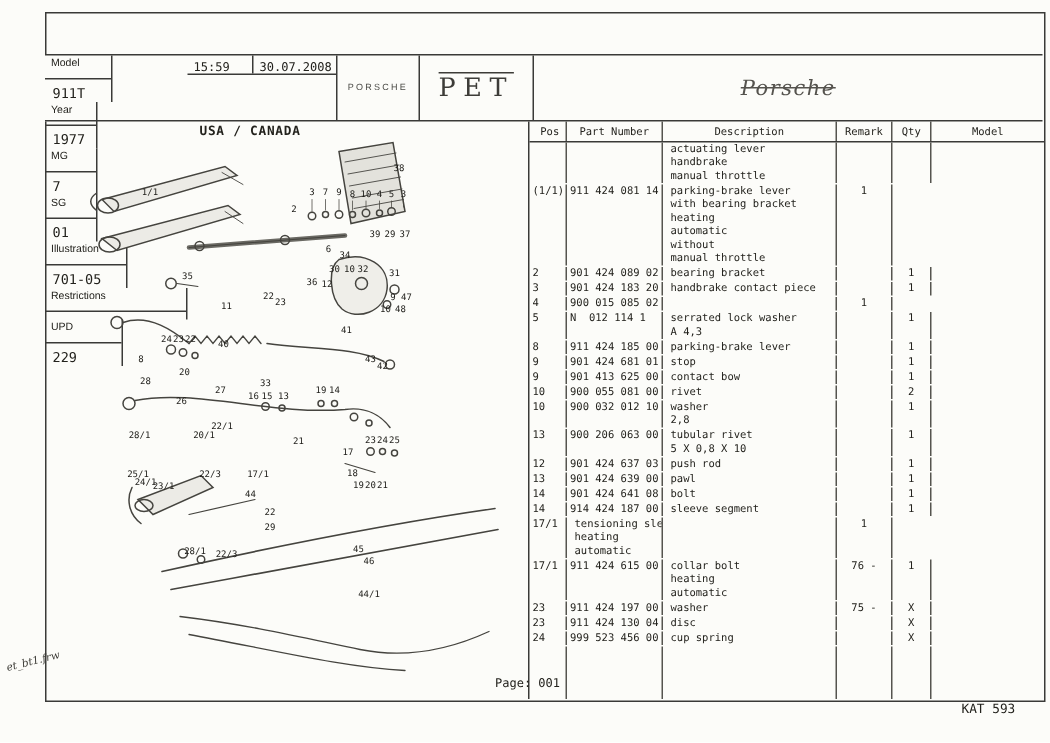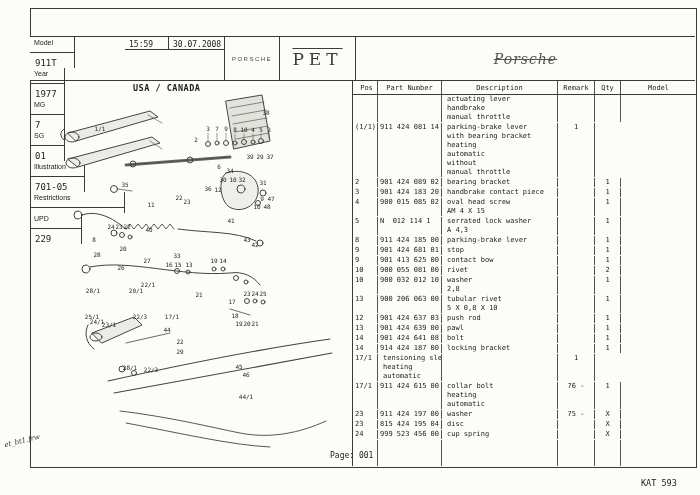--- a/index.html
+++ b/index.html
@@ -45,21 +45,21 @@
   .prow.fill{flex:1;margin-bottom:0;}
   .pcell{box-sizing:border-box;border-right:1px solid #55544f;line-height:9px;white-space:pre;
          overflow:hidden;padding-left:2px;}
   .pcell.c2{padding-left:5px;}
   .pcell.c3,.pcell.c4{text-align:center;padding-left:0;}
   .pcell.c5{border-right:none;}
   
   .foot-left{position:absolute;left:4px;top:437px;font-size:7px;font-style:italic;
              font-family:"DejaVu Serif",serif;transform:rotate(-14deg);color:#3c3b36;}
   .foot-center{position:absolute;left:330px;top:451px;font-size:8px;}
-  .foot-right{position:absolute;left:641px;top:468px;font-size:8.5px;margin-top:10px;}
+  .foot-right{position:absolute;left:641px;top:468px;font-size:8.5px;}
   svg{display:block;}
 </style>
 </head>
 <body>
 
 <div class="page">
 
   <div class="frame"></div>
 
   <div class="header">
@@ -298,21 +298,20 @@
           <div class="pcell c0">3</div>
           <div class="pcell c1">901 424 183 20</div>
           <div class="pcell c2"><div>handbrake contact piece</div></div>
           <div class="pcell c3"></div>
           <div class="pcell c4">1</div>
           <div class="pcell c5"></div>
         </div>
         <div class="prow">
           <div class="pcell c0">4</div>
           <div class="pcell c1">900 015 085 02</div>
-          <div class="pcell c2"><div>oval head screw</div><div>AM 4 X 15</div></div>
           <div class="pcell c3"></div>
           <div class="pcell c4">1</div>
           <div class="pcell c5"></div>
         </div>
         <div class="prow">
           <div class="pcell c0">5</div>
           <div class="pcell c1">N  012 114 1</div>
           <div class="pcell c2"><div>serrated lock washer</div><div>A 4,3</div></div>
           <div class="pcell c3"></div>
           <div class="pcell c4">1</div>
@@ -386,21 +385,21 @@
           <div class="pcell c0">14</div>
           <div class="pcell c1">901 424 641 08</div>
           <div class="pcell c2"><div>bolt</div></div>
           <div class="pcell c3"></div>
           <div class="pcell c4">1</div>
           <div class="pcell c5"></div>
         </div>
         <div class="prow">
           <div class="pcell c0">14</div>
           <div class="pcell c1">914 424 187 00</div>
-          <div class="pcell c2"><div>locking bracket</div></div>
+          <div class="pcell c2"><div>sleeve segment</div></div>
           <div class="pcell c3"></div>
           <div class="pcell c4">1</div>
           <div class="pcell c5"></div>
         </div>
         <div class="prow">
           <div class="pcell c0">17/1</div>
           <div class="pcell c2"><div>tensioning sleeve</div><div>heating</div><div>automatic</div></div>
           <div class="pcell c3"></div>
           <div class="pcell c4">1</div>
           <div class="pcell c5"></div>
@@ -416,21 +415,21 @@
         <div class="prow">
           <div class="pcell c0">23</div>
           <div class="pcell c1">911 424 197 00</div>
           <div class="pcell c2"><div>washer</div></div>
           <div class="pcell c3">75 -</div>
           <div class="pcell c4">X</div>
           <div class="pcell c5"></div>
         </div>
         <div class="prow">
           <div class="pcell c0">23</div>
-          <div class="pcell c1">815 424 195 04</div>
+          <div class="pcell c1">911 424 130 04</div>
           <div class="pcell c2"><div>disc</div></div>
           <div class="pcell c3"></div>
           <div class="pcell c4">X</div>
           <div class="pcell c5"></div>
         </div>
         <div class="prow">
           <div class="pcell c0">24</div>
           <div class="pcell c1">999 523 456 00</div>
           <div class="pcell c2"><div>cup spring</div></div>
           <div class="pcell c3"></div>

